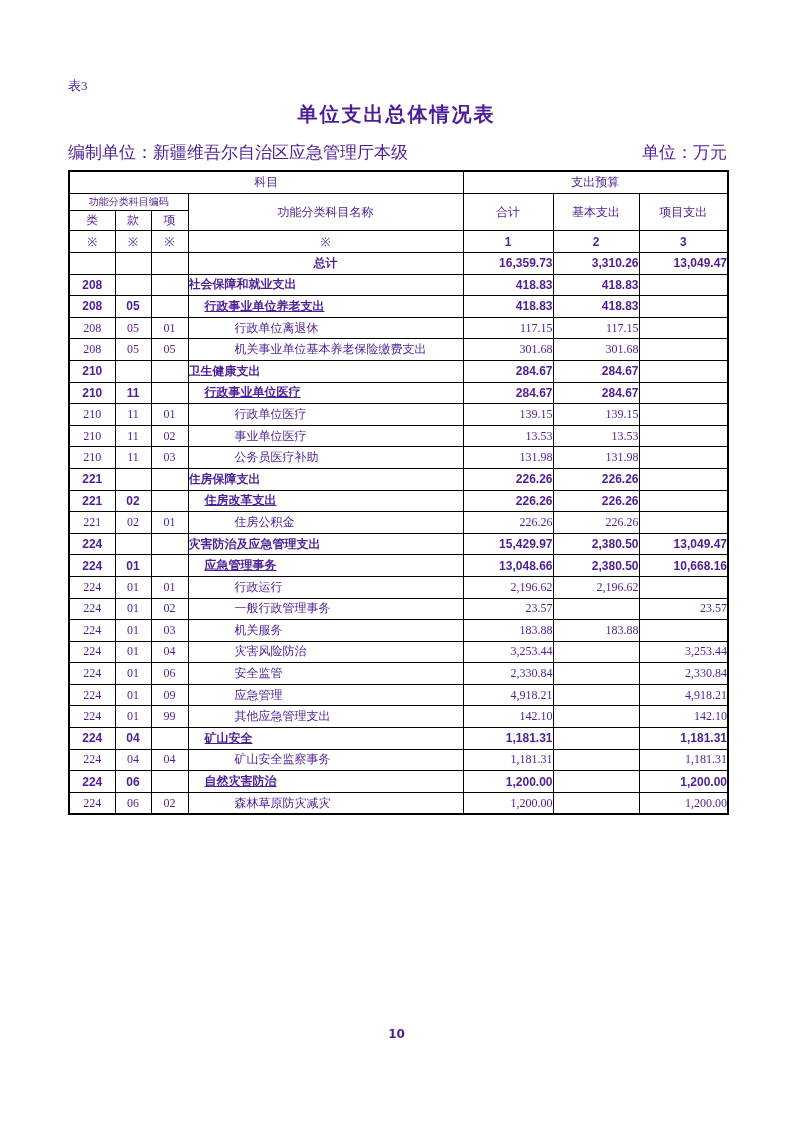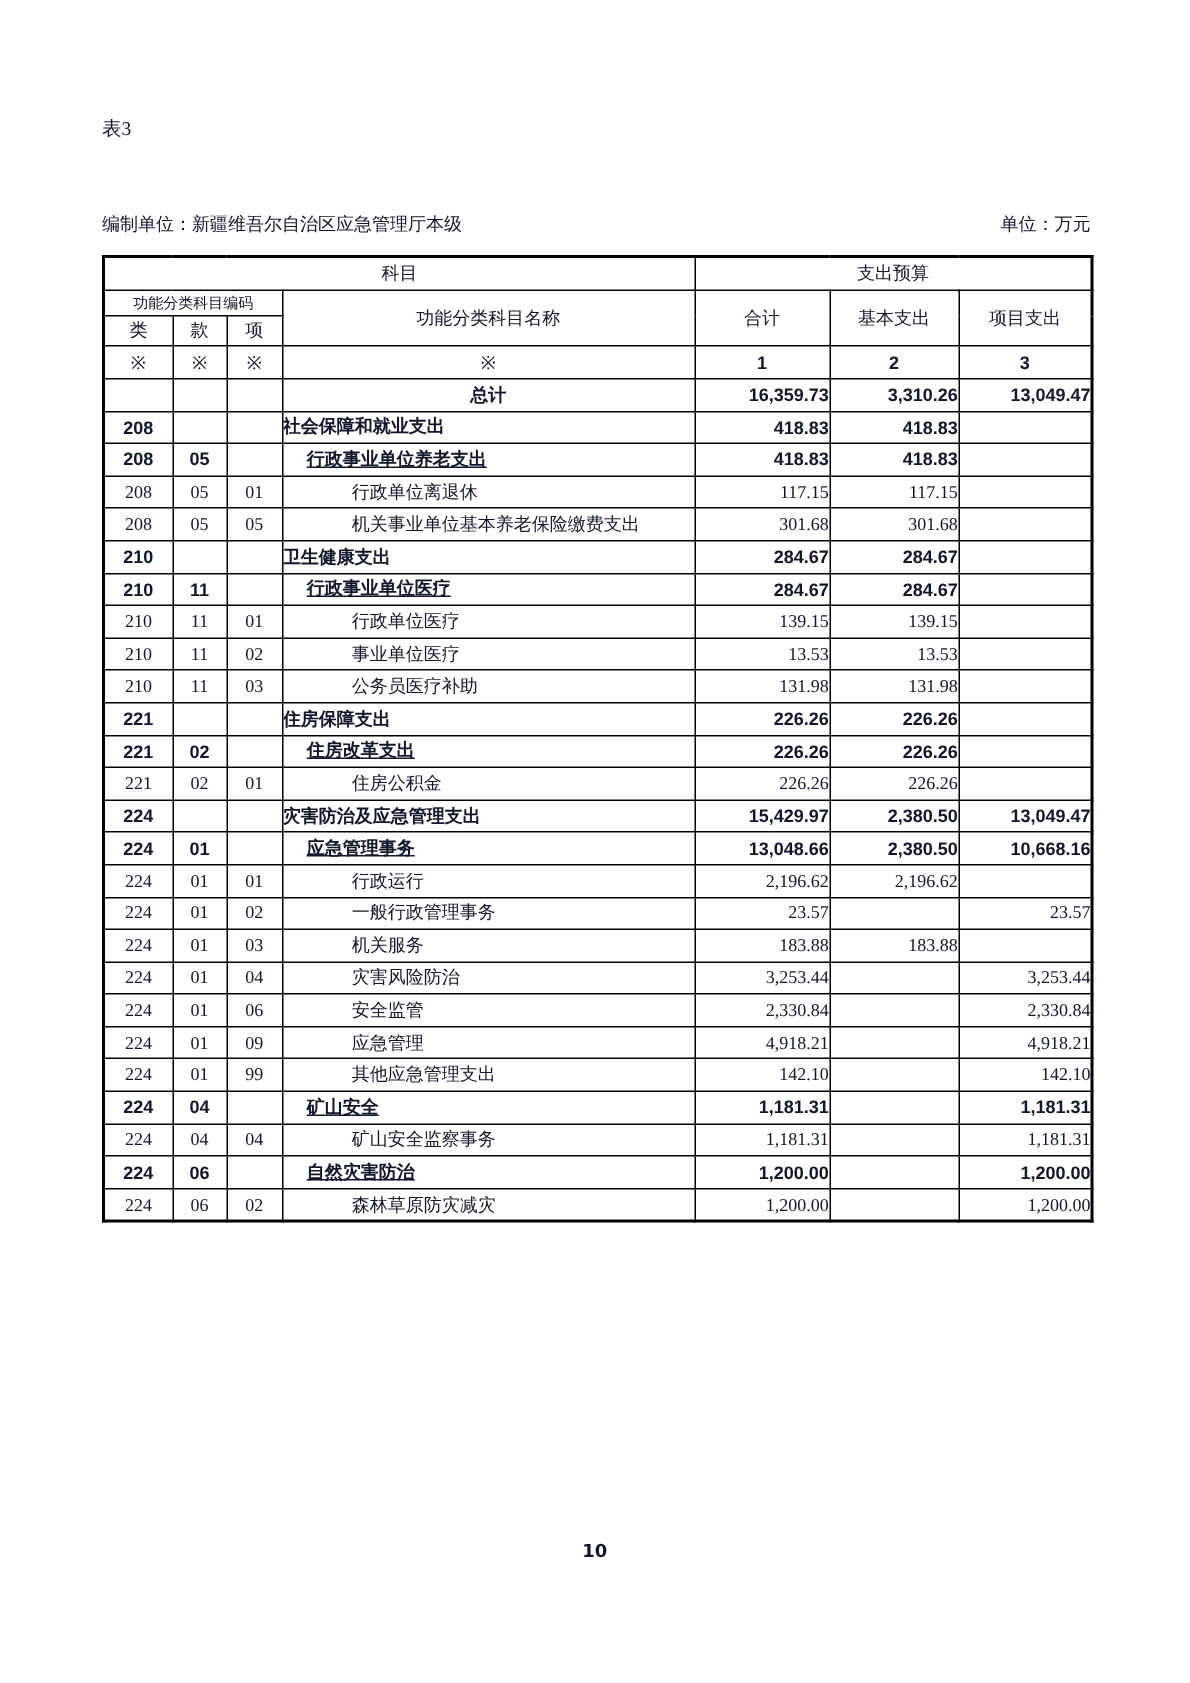--- a/index.html
+++ b/index.html
@@ -1,21 +1,21 @@
 <!DOCTYPE html>
 <html><head>
 <meta charset="utf-8">
 <style>
   html, body { margin: 0; padding: 0; background: #ffffff; }
   .page {
     position: relative;
     width: 793px;
     height: 1098px;
     background: #ffffff;
-    color: #0f172a;
+    color: #4c1d95;
     font-family: "Liberation Serif", "DejaVu Serif", serif;
     overflow: hidden;
   }
   .table-label {
     position: absolute;
     left: 68px;
     top: 77px;
     font-size: 13px;
   }
   .doc-title {
@@ -30,21 +30,21 @@
     letter-spacing: 2px;
     font-family: "Liberation Sans", "DejaVu Sans", sans-serif;
   }
   .meta-row {
     position: absolute;
     top: 141px;
     left: 68px;
     width: 659px;
     display: flex;
     justify-content: space-between;
-    font-size: 12px;
+    font-size: 17px;
   }
   table.budget {
     position: absolute;
     top: 170px;
     left: 68px;
     width: 659px;
     border-collapse: collapse;
     table-layout: fixed;
     border: 2px solid #000;
     font-size: 12px;
@@ -91,20 +91,21 @@
     font-family: "DejaVu Sans", "Liberation Sans", sans-serif;
   }
 </style>
 </head>
 <body>
 
 <div class="page">
 
   <div class="table-label">表3</div>
 
+  <h1 class="doc-title">单位支出总体情况表</h1>
 
   <div class="meta-row">
     <span>编制单位：新疆维吾尔自治区应急管理厅本级</span>
     <span>单位：万元</span>
   </div>
 
   <table class="budget">
     <colgroup>
       <col style="width:46px">
         <col style="width:36px">

